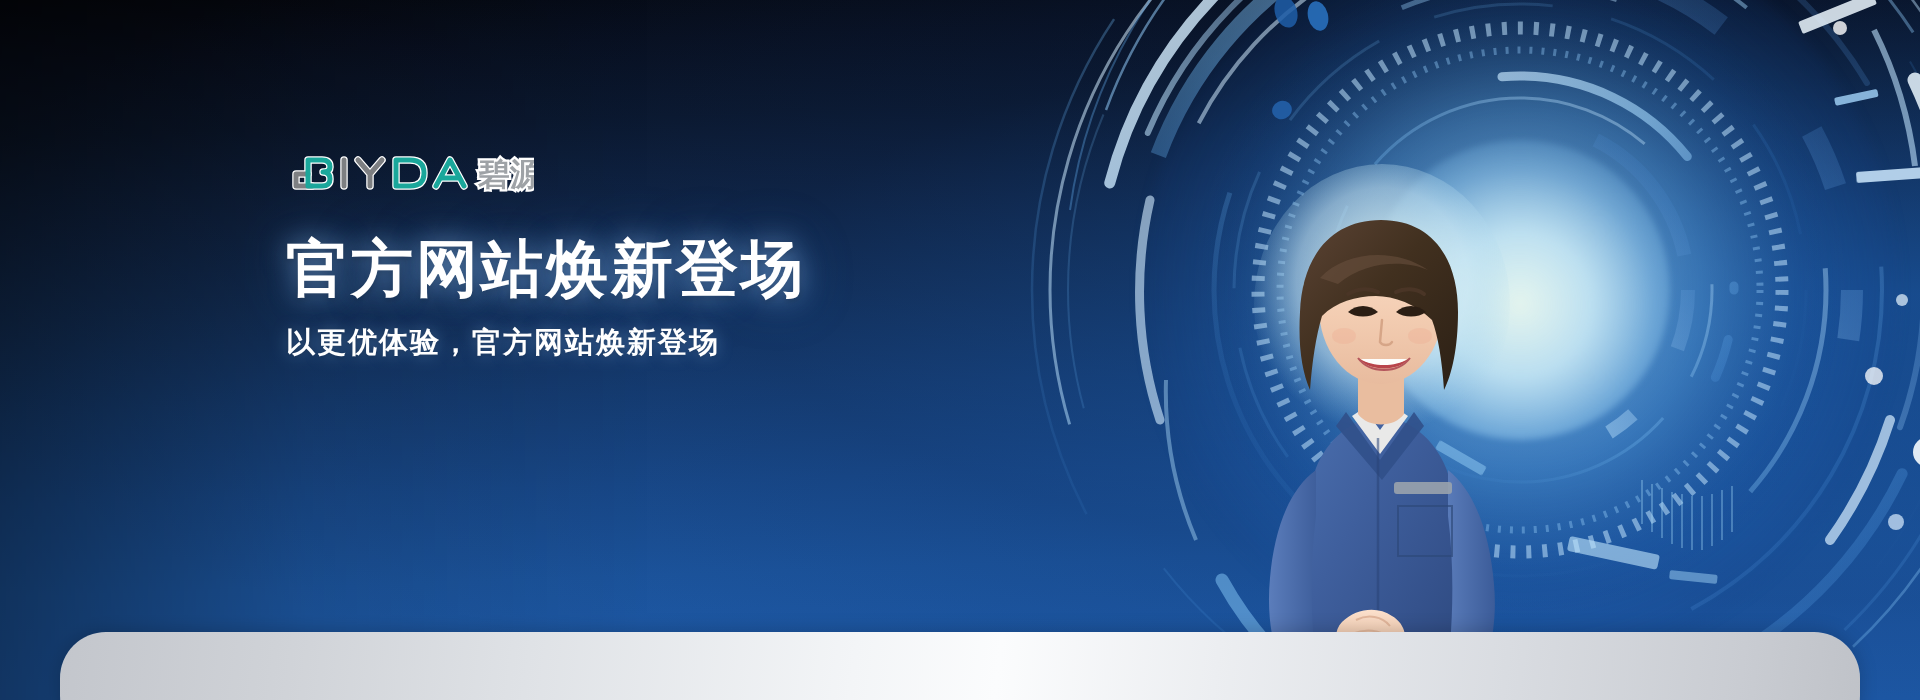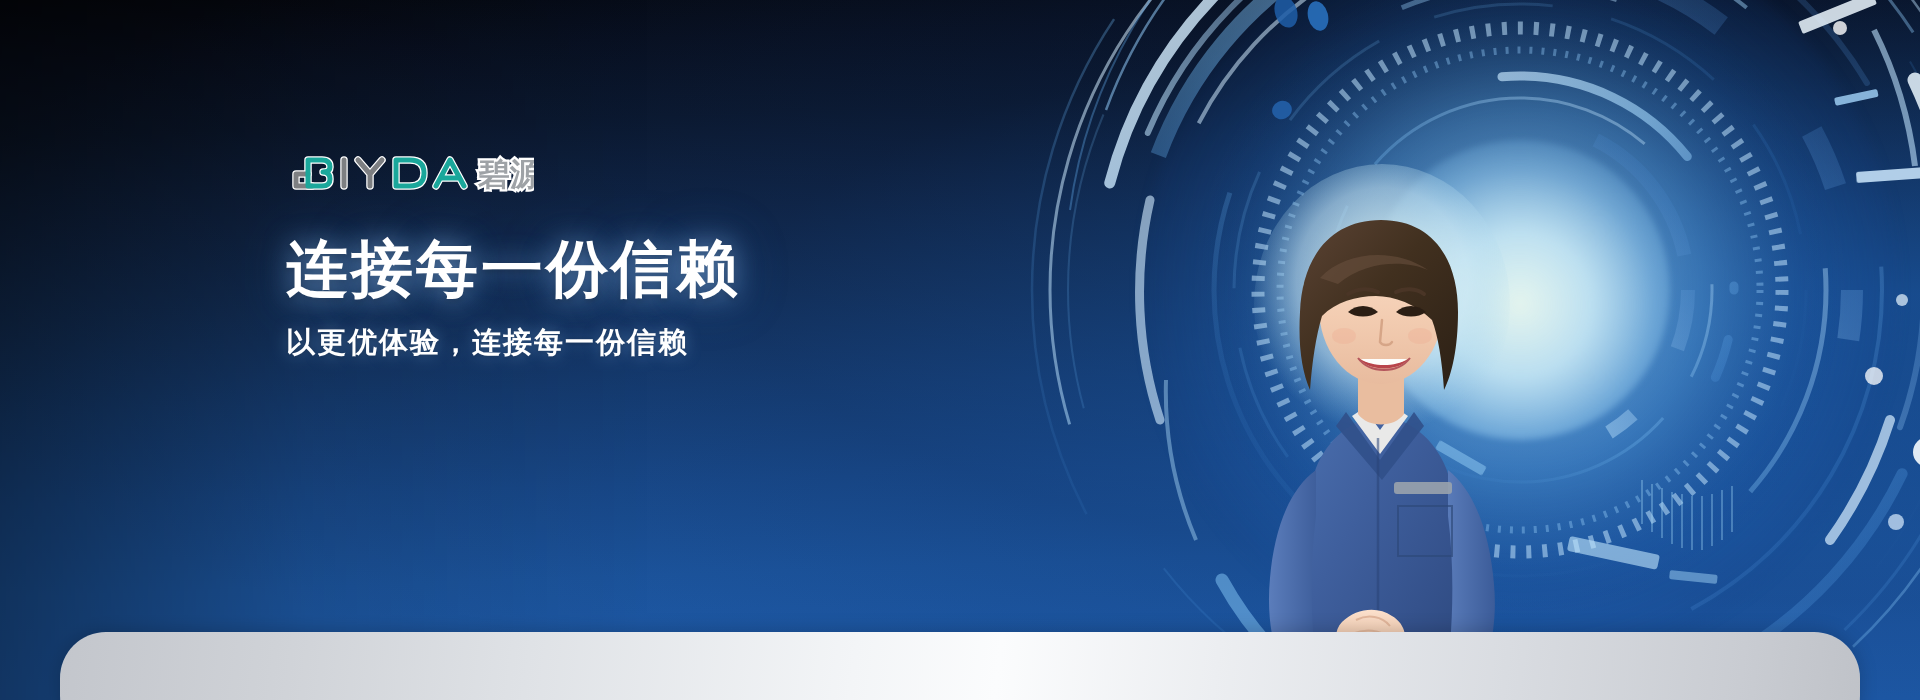--- a/index.html
+++ b/index.html
@@ -348,19 +348,19 @@
           <path d="M22 10 L36 10 Q44 10 44 17 Q44 22 37 22 Q44 22 44 29 Q44 36 36 36 L22 36 L22 10" stroke="#1aa79b"></path>
           <path d="M58 10 L58 36" stroke="#7d7f82"></path>
           <path d="M72 10 L84 24 L96 10 M84 24 L84 36" stroke="#7d7f82"></path>
           <path d="M110 10 L124 10 Q138 10 138 23 Q138 36 124 36 L110 36 L110 10" stroke="#1aa79b"></path>
           <path d="M150 36 L164 10 L178 36 M156 28 L172 28" stroke="#1aa79b"></path>
         </g>
         <text x="192" y="35" font-family="'DejaVu Sans','Liberation Sans',sans-serif" font-size="32" font-weight="bold" fill="#9ea2a6" stroke="#ffffff" stroke-width="4.5" paint-order="stroke">碧源达</text>
       </svg>
     </div>
 
-    <div class="headline">连接每一份信赖</div>
-    <div class="subline">以更优体验，连接每一份信赖</div>
+    <div class="headline">官方网站焕新登场</div>
+    <div class="subline">以更优体验，官方网站焕新登场</div>
   </div>
 
   <div class="bottom-panel"></div>
 
 </div>
 
 </body></html>

